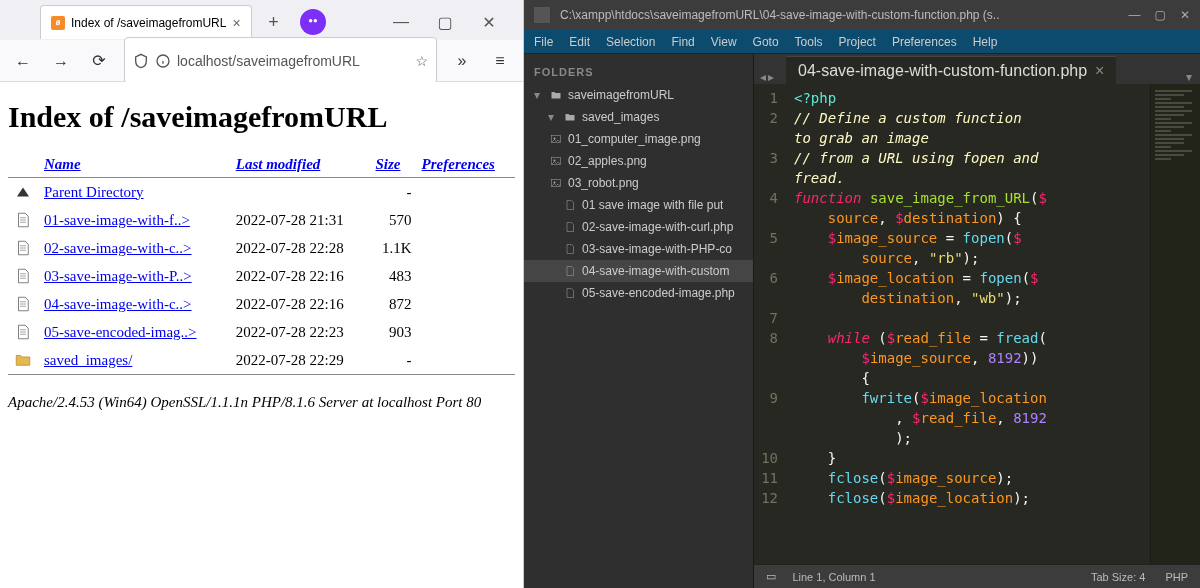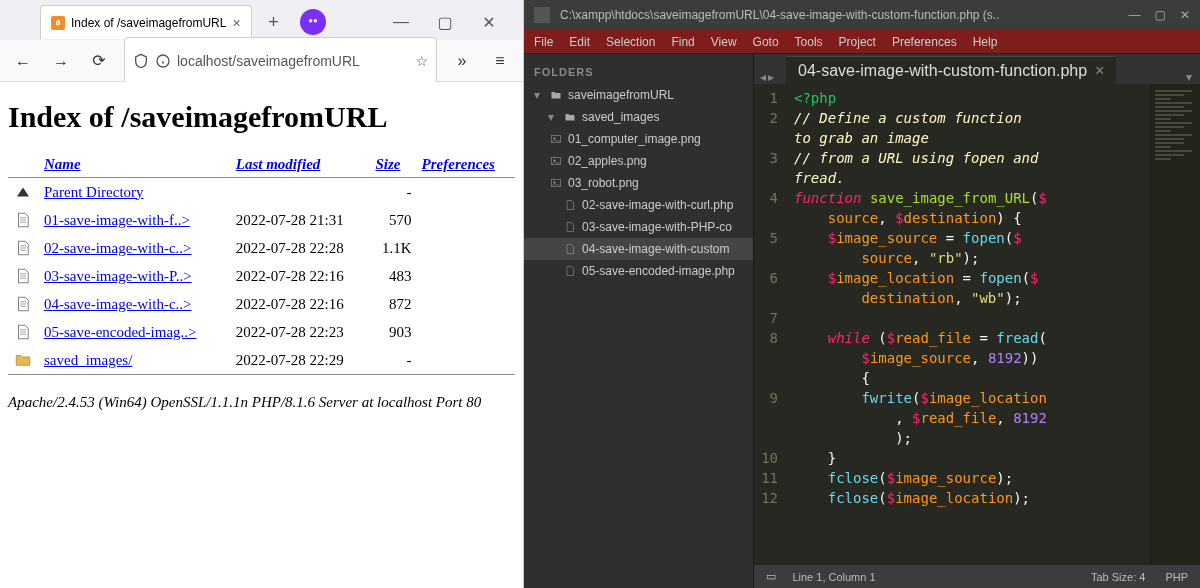--- a/index.html
+++ b/index.html
@@ -33,21 +33,21 @@
   .fileicon { width:18px; height:20px; display:inline-block; vertical-align:middle;}
   .hrrow td{border-top:1px solid #888; padding:0; height:1px;}
   .serverline { font-style: italic; font-size: 15px; margin-top: 18px;}
 
   
   .sublime { flex:1; height:100%; display:flex; flex-direction:column; background:#2b2b2b; color:#ccc; font-family: "Segoe UI", sans-serif; font-size:12px;}
   .st-titlebar { height:30px; background:#3c3c3c; display:flex; align-items:center; padding:0 10px; gap:10px;}
   .st-logo { width:16px;height:16px; background:#555;}
   .st-title { color:#bbb; font-size:12px; white-space:nowrap; overflow:hidden; text-overflow:ellipsis; flex:1;}
   .st-winbtns { display:flex; gap:14px; color:#aaa;}
-  .st-menubar { height:24px; background:#7f1d1d; display:flex; align-items:center; gap:16px; padding:0 10px; color:#ccc; font-size:12px; border-bottom:1px solid #222;}
+  .st-menubar { height:24px; background:#0c4a6e; display:flex; align-items:center; gap:16px; padding:0 10px; color:#ccc; font-size:12px; border-bottom:1px solid #222;}
   .st-menu { cursor:pointer;}
   
   .st-body { flex:1; display:flex; min-height:0;}
   .st-sidebar { width:230px; background:#2f2f2f; border-right:1px solid #1a1a1a; display:flex; flex-direction:column; padding-top:6px;}
   .st-sidebar-title { color:#888; font-size:11px; letter-spacing:1px; padding:6px 10px; font-weight:bold;}
   .tree { font-size:12px; color:#ccc;}
   .tree-row { display:flex; align-items:center; gap:5px; height:22px; padding-left:10px; cursor:pointer;}
   .tree-row.selected { background:#454545;}
   .tree-indent1{padding-left:24px}.tree-indent2{}
   .tw{width:10px;display:inline-block;color:#888}
@@ -70,21 +70,21 @@
   
   
   .c-kw{color:#f92672; font-style:italic}
   .c-fn{color:#a6e22e}
   .c-var{color:#fd971f}
   .c-sig{color:#f92672}
   .c-str{color:#e6db74}
   .c-num{color:#ae81ff}
   .c-cmt{color:#fef9c3; font-style:italic}
   .c-call{color:#66d9ef}
-  .c-open{color:#22c55e}
+  .c-open{color:#5eead4}
   
   .st-status { height:24px; background:#3c3c3c; display:flex; align-items:center; padding:0 12px; color:#bbb; font-size:11px; gap:16px; border-top:1px solid #222;}
   .st-status .right{margin-left:auto;display:flex;gap:20px}
 </style>
 </head>
 <body>
 
 <div class="browser">
   <div class="tabbar">
     <div class="tab">
@@ -285,20 +285,29 @@
           <div class="tree-row tree-indent2">
             <span class="tw"></span>
             <span class="ticon">
               <svg width="12" height="12" viewBox="0 0 24 24">
                 <rect x="3" y="5" width="18" height="14" fill="none" stroke="#aaa"></rect>
                 <circle cx="9" cy="11" r="2" fill="#aaa"></circle>
                 <path d="M3 19l6-6 4 4 3-3 5 5" stroke="#aaa" fill="none"></path>
               </svg>
             </span>
             <span class="tlabel">03_robot.png</span>
+          </div>
+          <div class="tree-row tree-indent1">
+            <span class="tw"></span>
+            <span class="ticon">
+              <svg width="12" height="12" viewBox="0 0 24 24">
+                <path fill="none" stroke="#aaa" d="M6 3h9l4 4v14H6z"></path>
+              </svg>
+            </span>
+            <span class="tlabel">01 save image with file put</span>
           </div>
           <div class="tree-row tree-indent1">
             <span class="tw"></span>
             <span class="ticon">
               <svg width="12" height="12" viewBox="0 0 24 24">
                 <path fill="none" stroke="#aaa" d="M6 3h9l4 4v14H6z"></path>
               </svg>
             </span>
             <span class="tlabel">02-save-image-with-curl.php</span>
           </div>

